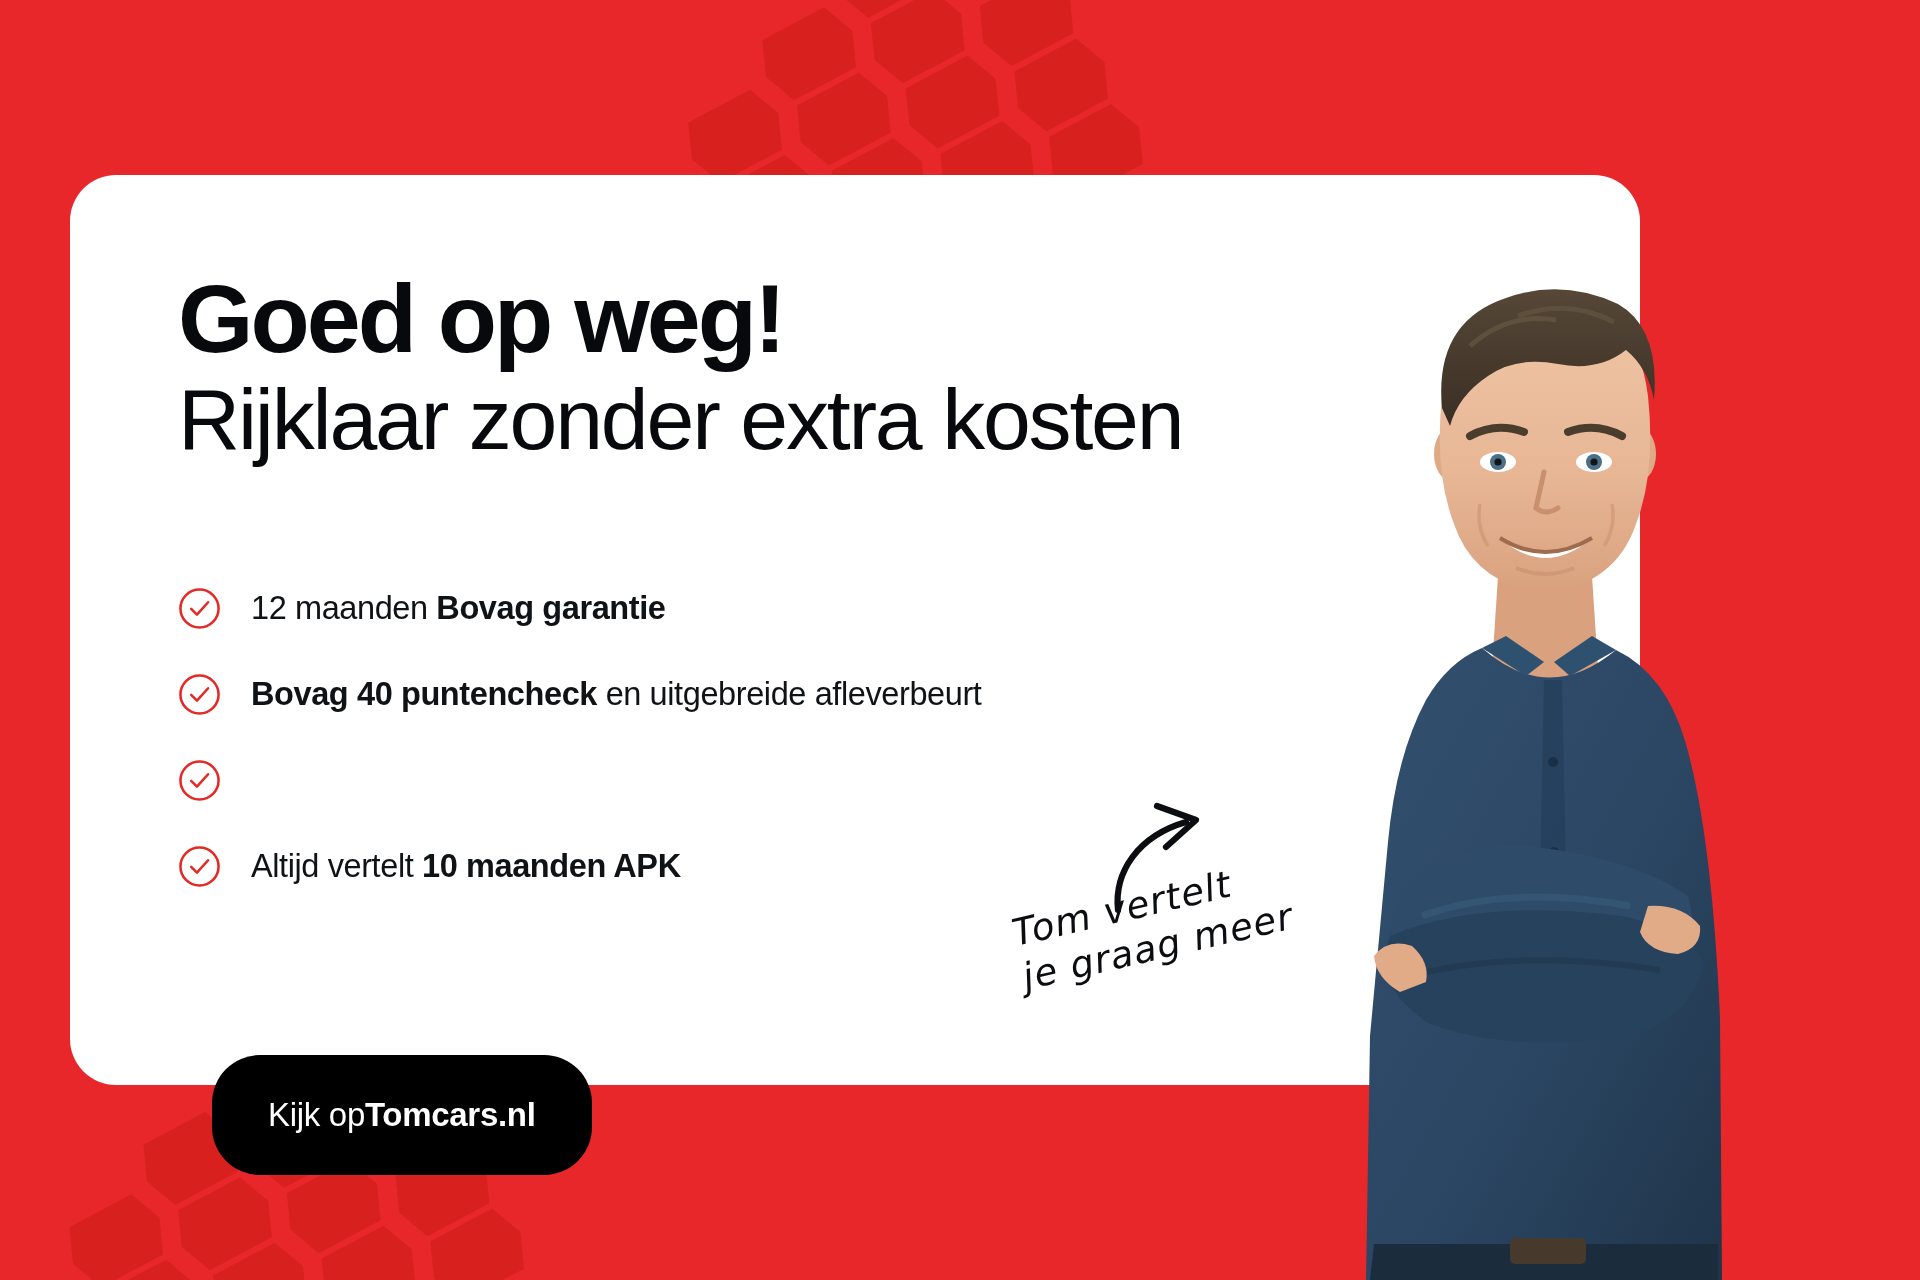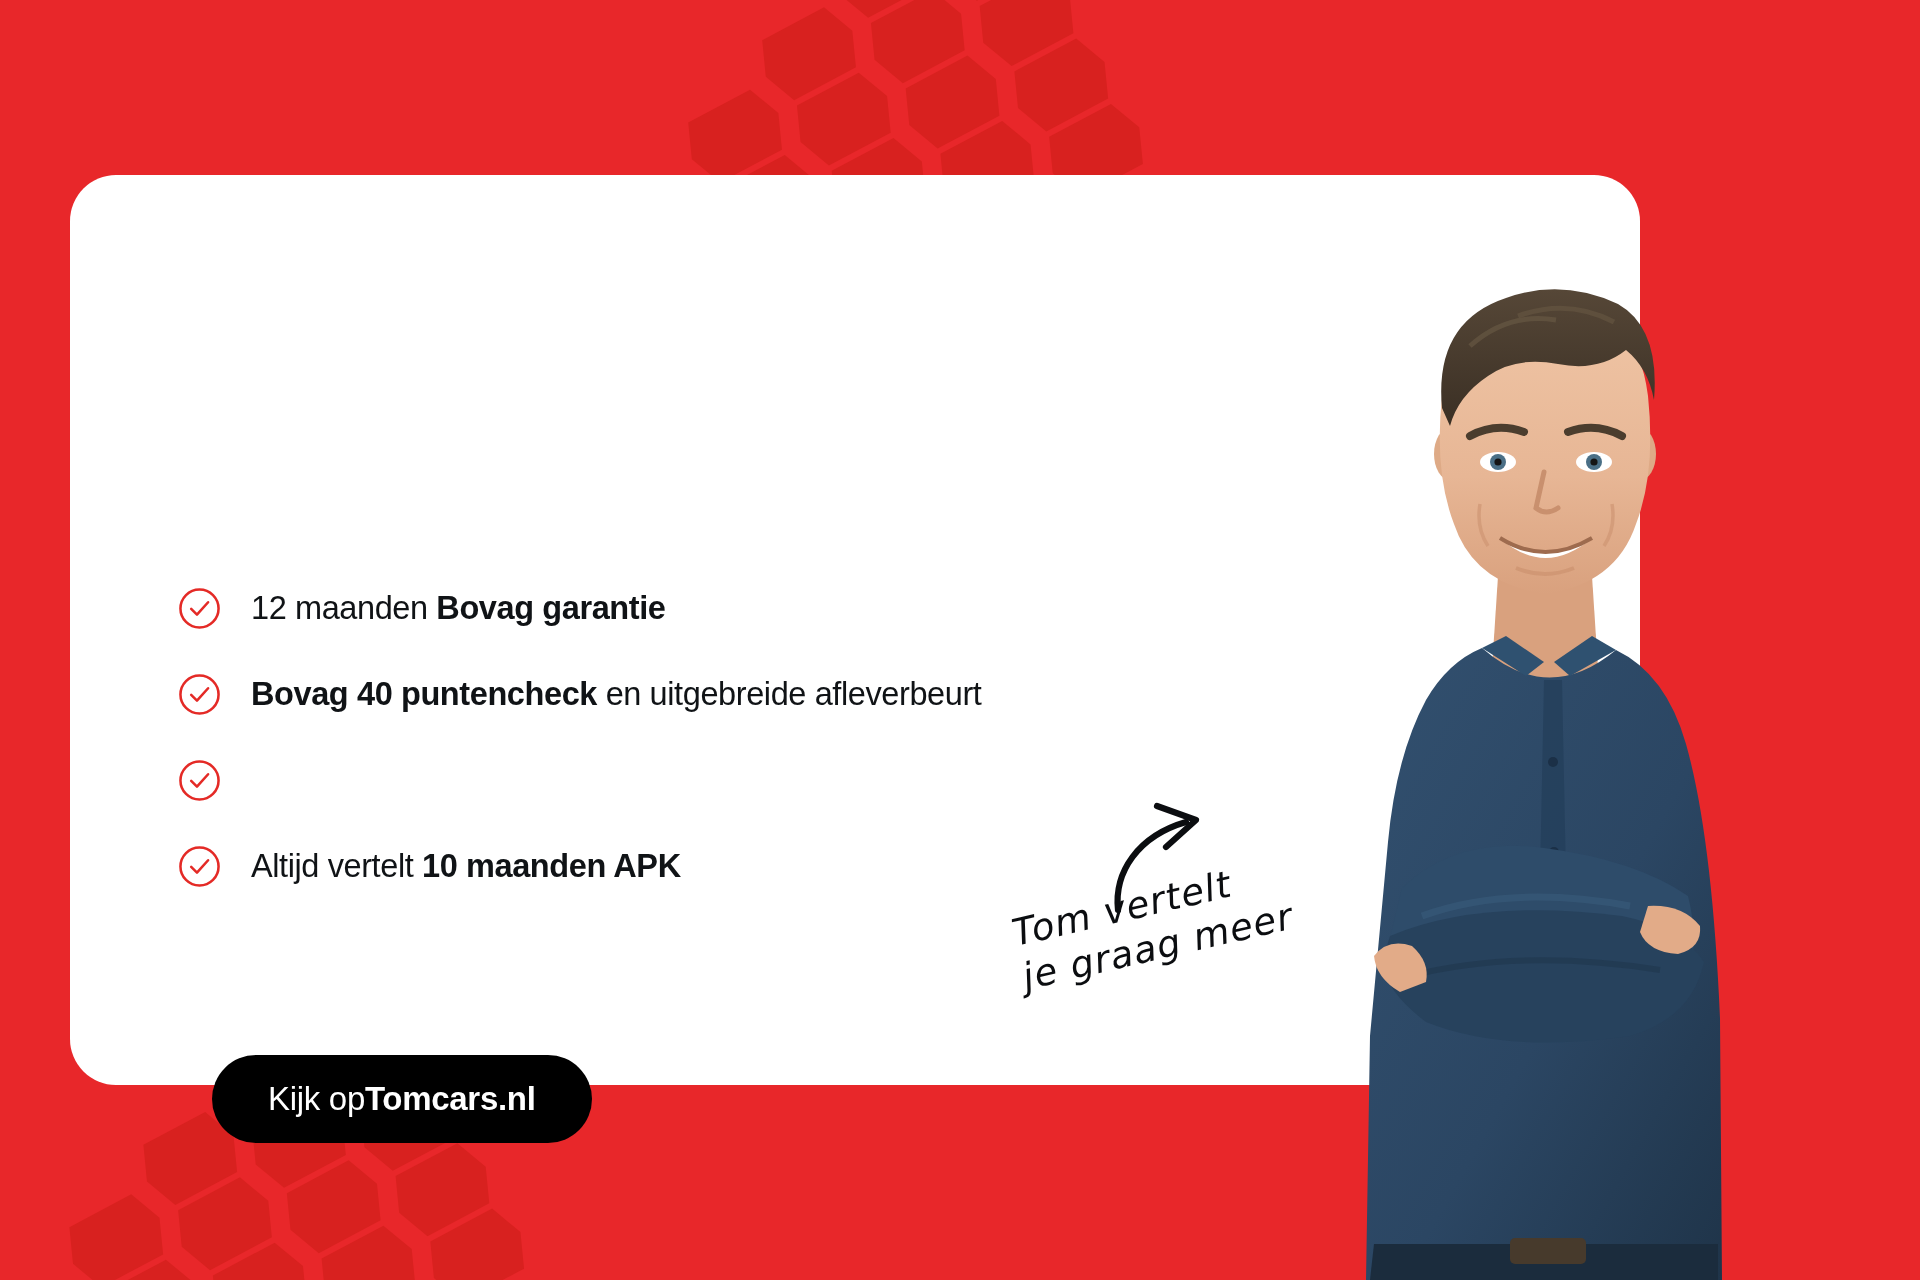--- a/index.html
+++ b/index.html
@@ -117,21 +117,21 @@
     overflow:hidden;
     pointer-events:none;
   }
   #person svg{display:block;}
 
   
   #cta-button{
     position:absolute;
     left:212px;top:1055px;
     height:88px;
-    padding:0 56px;
+    padding:16px 56px;
     display:flex;align-items:center;
     background:#000000;
     border-radius:48px;
     color:#ffffff;
     font-size:33px;
     letter-spacing:-0.3px;
     white-space:nowrap;
     cursor:pointer;
   }
   #cta-button b{font-weight:700;text-align:right;}
@@ -207,20 +207,24 @@
           <path d="M60 158 l70 0 l14 34 l-14 34 l-70 0 l-14 -34 z"></path>
           <path d="M60 232 l70 0 l14 34 l-14 34 l-70 0 l-14 -34 z"></path>
           <path d="M60 306 l70 0 l14 34 l-14 34 l-70 0 l-14 -34 z"></path>
         </g>
       </g>
     </svg>
   </div>
 
   <div id="card"></div>
 
+  <div id="headings">
+    <h1 id="title-main">Goed op weg!</h1>
+    <h2 id="title-sub">Rijklaar zonder extra kosten</h2>
+  </div>
 
   <div id="checklist">
 
     <div class="check-row">
       <span class="check-icon">
         <svg viewBox="0 0 44 44" xmlns="http://www.w3.org/2000/svg">
           <circle cx="22" cy="22" r="19.5" fill="none" stroke="#e42a26" stroke-width="2.6"></circle>
           <path d="M13.5 22.4 L19.4 28.2 L30.8 15.6" fill="none" stroke="#e42a26" stroke-width="2.6" stroke-linecap="round" stroke-linejoin="round"></path>
         </svg>
       </span>

